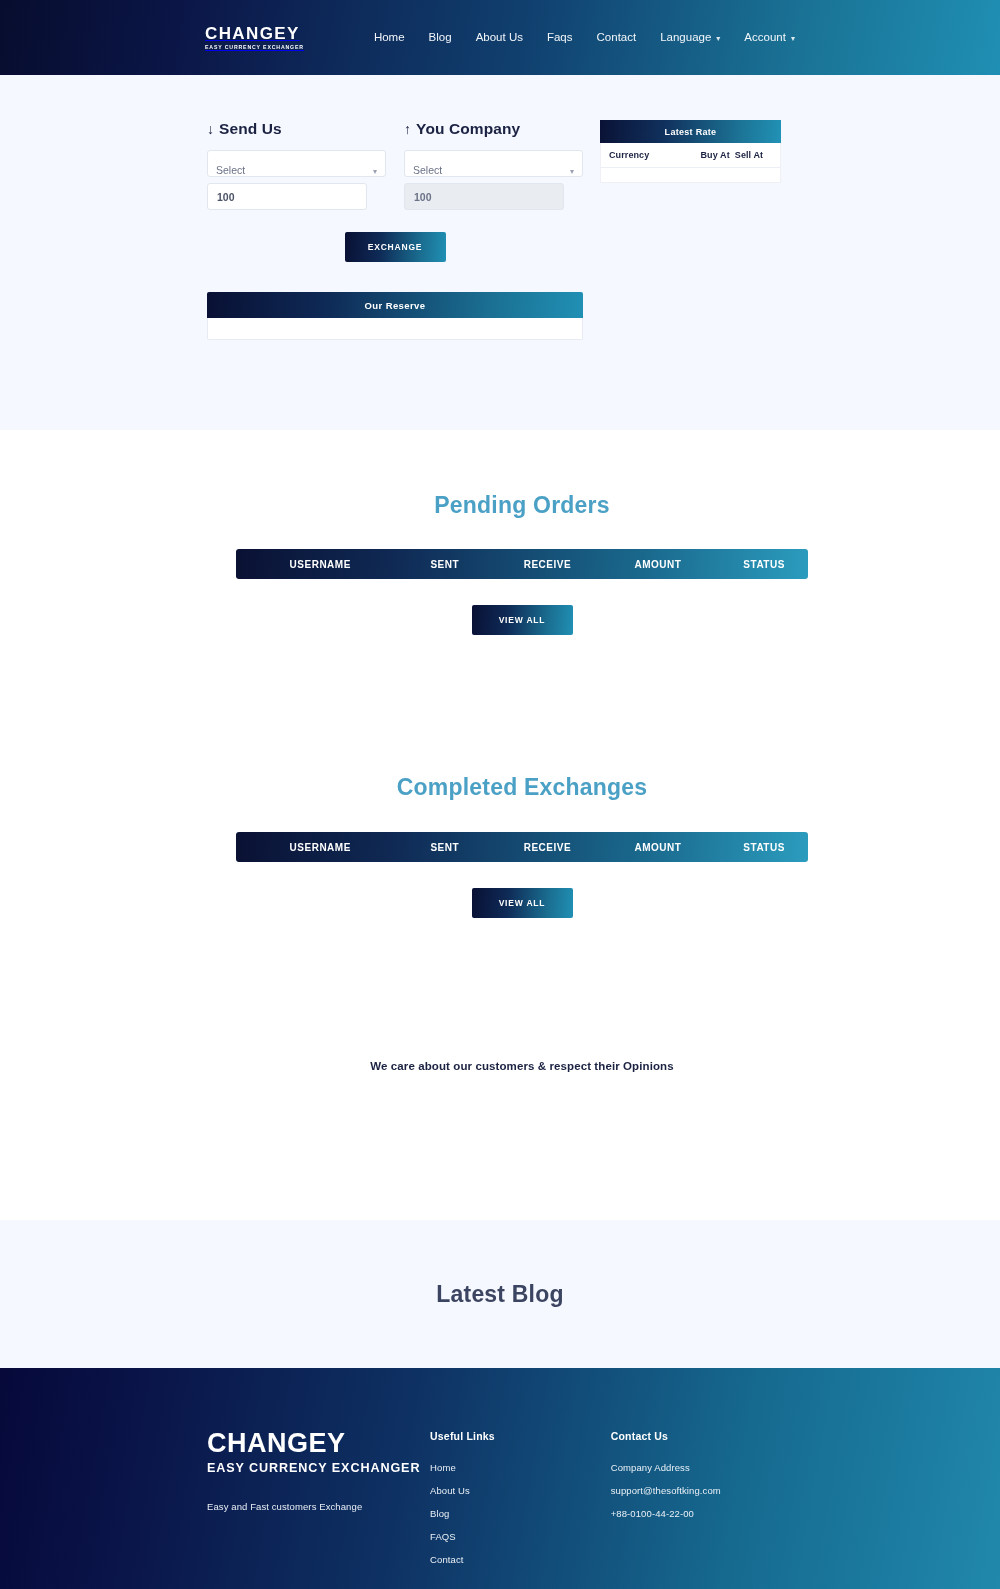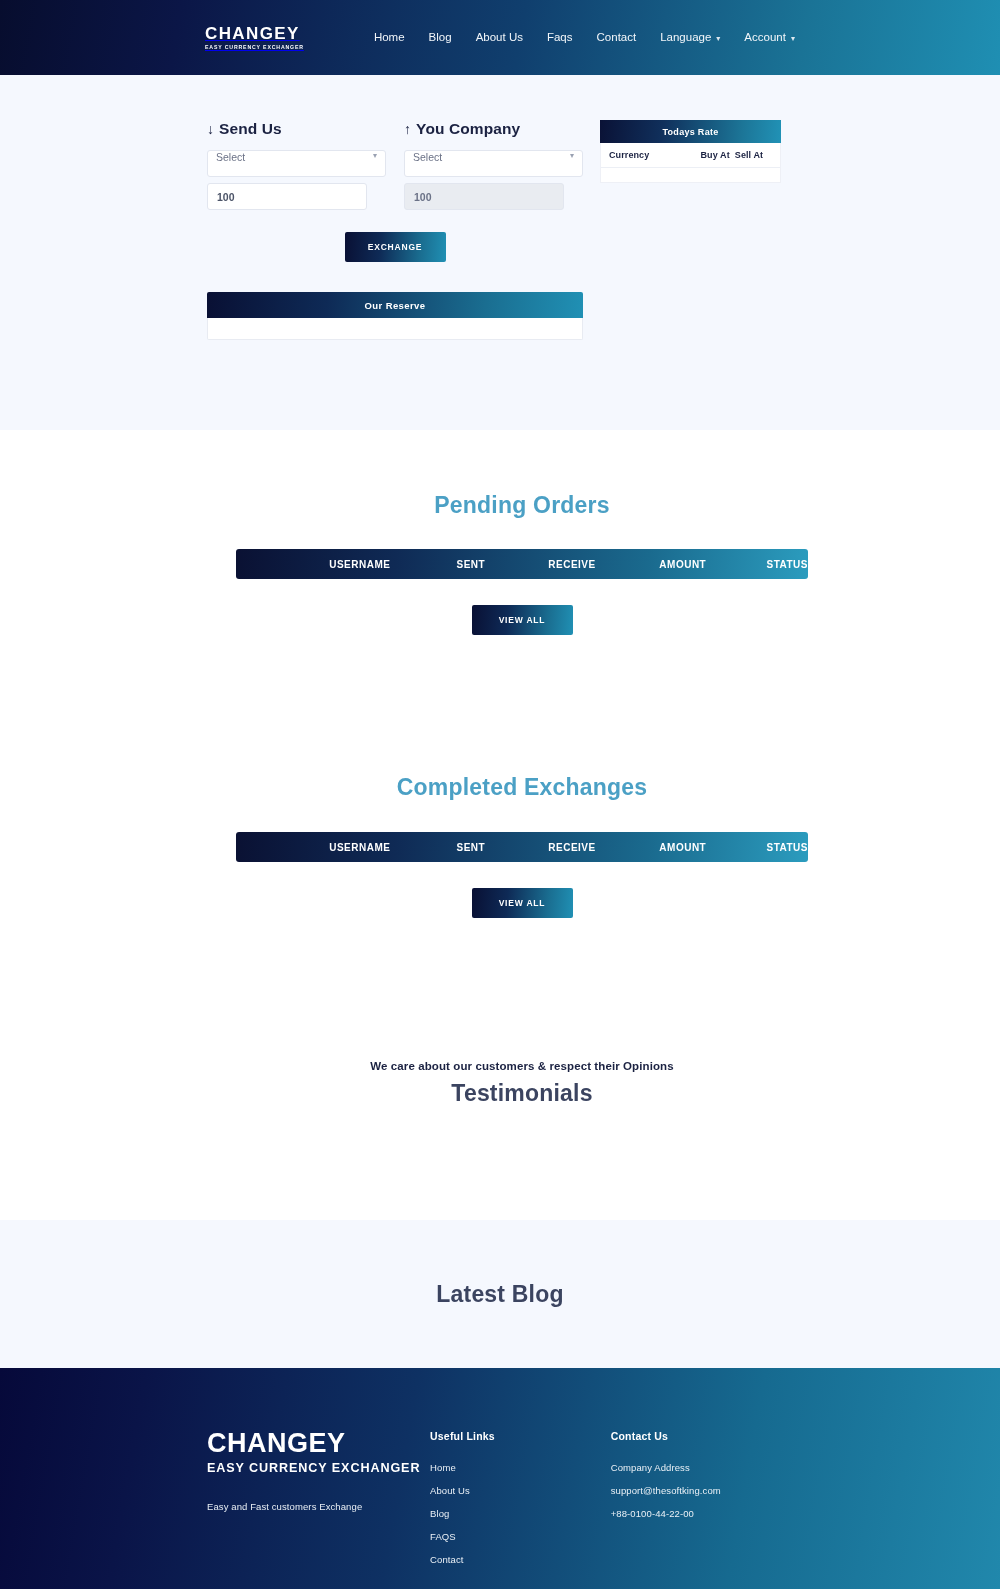--- a/index.html
+++ b/index.html
@@ -81,21 +81,21 @@
     width: 179px;
     height: 27px;
     border: 1px solid #e2e6ef;
     border-radius: 3px;
     background: #ffffff;
     color: #6b7287;
     font-size: 10.5px;
     font-family: "Liberation Sans", sans-serif;
     padding: 0 8px;
     display: flex;
-    align-items: flex-start;
+    align-items: flex-end;
     justify-content: space-between;
     margin-bottom: 6px;
   }
   .sel .chev { font-size: 8px; color: #9aa1b2; }
   .txtin {
     width: 160px;
     height: 27px;
     border: 1px solid #e2e6ef;
     border-radius: 3px;
     background: #ffffff;
@@ -187,21 +187,21 @@
     height: 30px;
     background: linear-gradient(95deg, #0a1133 0%, #0f2a55 28%, #1a6a8e 72%, #2b9cbe 100%);
     border-radius: 3px;
     display: flex;
     align-items: center;
     color: #ffffff;
     font-size: 10px;
     font-weight: 600;
     letter-spacing: .5px;
   }
-  .th-cell { text-align: right; margin-left: 14px; }
+  .th-cell { text-align: center; margin-left: 14px; }
   .th-c0 { width: 160px; }
   .th-c1 { width: 92px; }
   .th-c2 { width: 110px; }
   .th-c3 { width: 110px; }
   .th-c4 { width: 100px; }
   .viewall-wrap { display: flex; justify-content: center; }
   .viewall-btn { width: 101px; height: 30px; }
 
   
   .testi-sub {
@@ -360,21 +360,21 @@
         <button class="btn-grad exchange-btn">EXCHANGE</button>
       </div>
 
       <div class="panel">
         <div class="panel-head">Our Reserve</div>
         <div class="panel-body"></div>
       </div>
     </div>
 
     <div class="rate-col">
-      <div class="rate-head">Todays Rate</div>
+      <div class="rate-head">Latest Rate</div>
       <div class="rate-table">
         <div class="rate-thead">
           <div class="rate-th c1">Currency</div>
           <div class="rate-th c2">Buy At</div>
           <div class="rate-th c3">Sell At</div>
         </div>
         <div class="rate-tbody"></div>
       </div>
     </div>
 
@@ -408,21 +408,20 @@
       <div class="th-cell th-c4">STATUS</div>
     </div>
   </div>
   <div class="viewall-wrap" style="margin-top:26px;">
     <button class="btn-grad viewall-btn">VIEW ALL</button>
   </div>
 </section>
 
 <section class="section" style="padding-top:103px;height:263px;">
   <p class="testi-sub">We care about our customers &amp; respect their Opinions</p>
-  <h2 class="testi-title">Testimonials</h2>
 </section>
 
 <section class="blog-section">
   <h2 class="blog-title">Latest Blog</h2>
 </section>
 
 <footer class="site-footer">
   <div class="footer-inner">
 
     <div class="fcol-brand">

